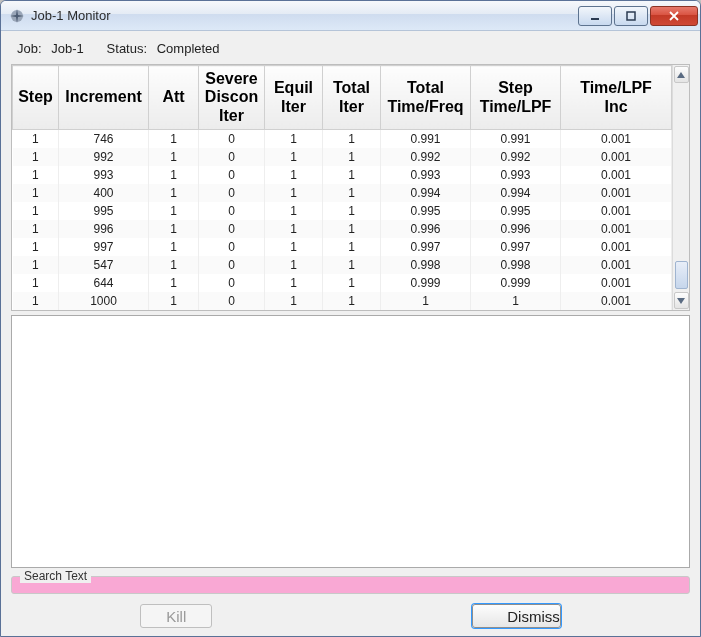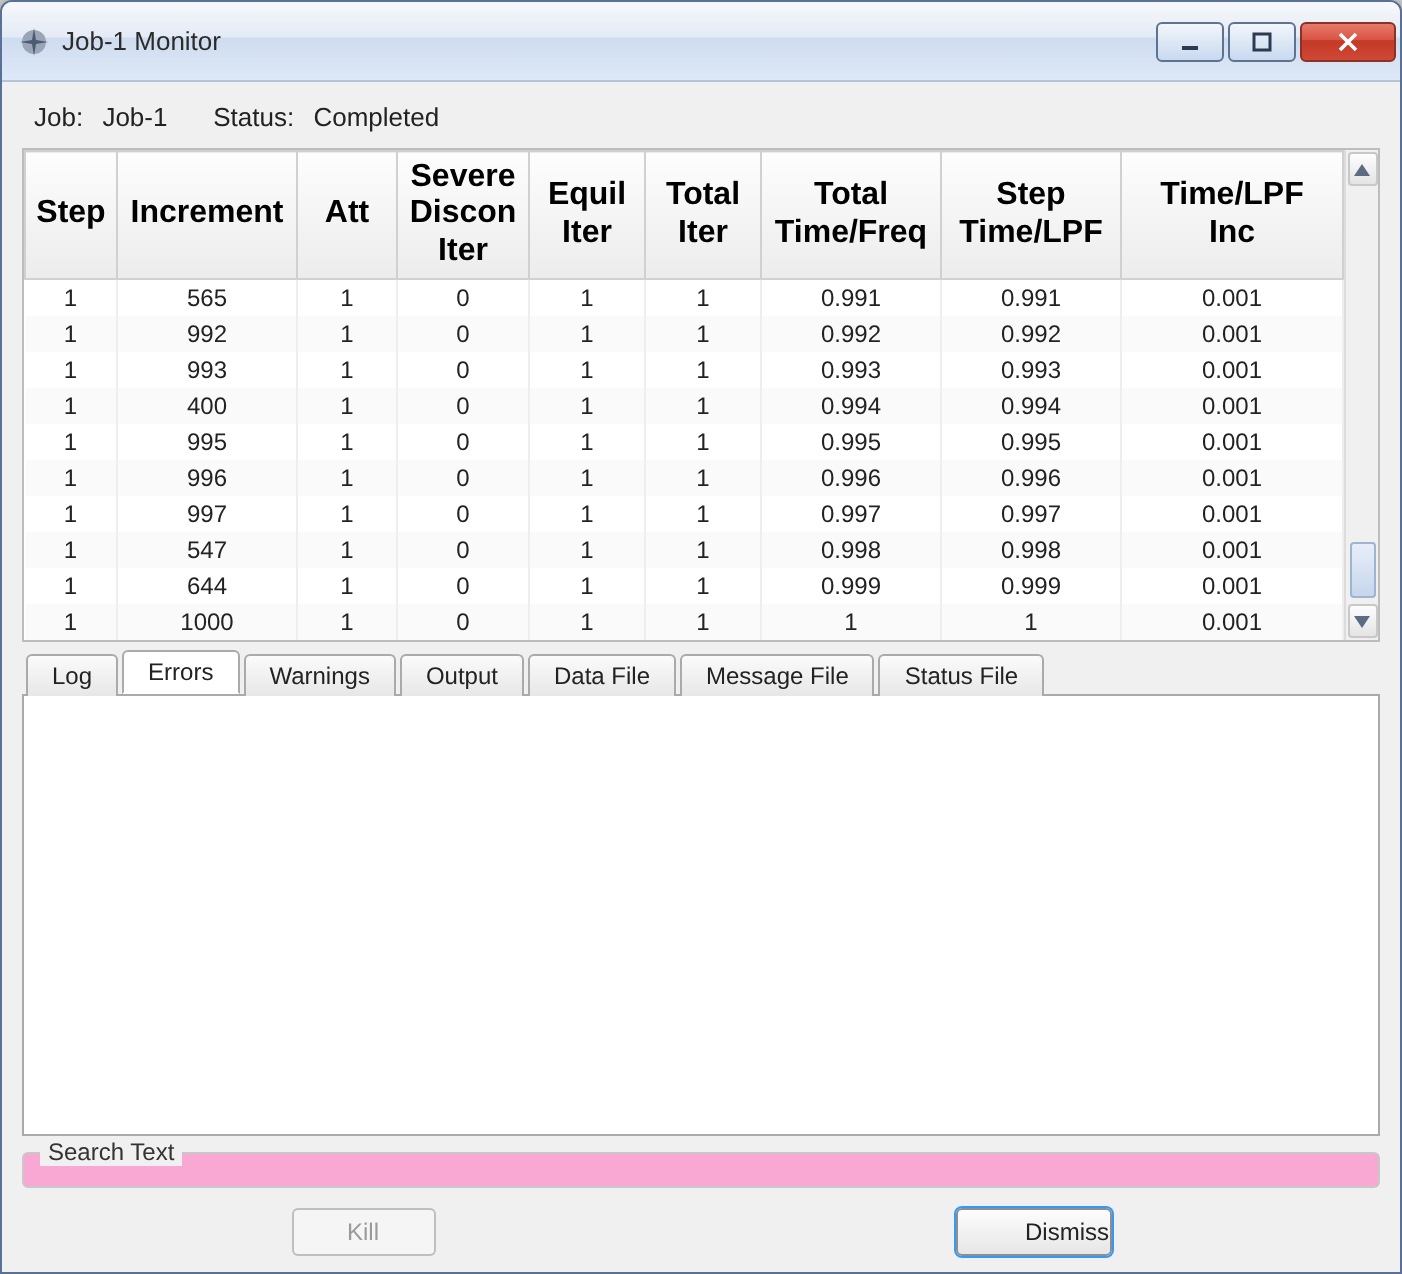--- a/index.html
+++ b/index.html
@@ -1,18 +1,18 @@
 <!DOCTYPE html>
 <html><head>
 <meta charset="utf-8">
 <style>
 * { box-sizing: border-box; margin: 0; padding: 0; }
 html, body { width: 701px; height: 637px; font-family: "Segoe UI", Tahoma, sans-serif; font-size: 12px; overflow: hidden; background: #d0d0d0; }
 .window { width: 701px; height: 637px; background: #fff; border: 1px solid #5a7197; border-radius: 6px 6px 0 0; overflow: hidden; display: flex; flex-direction: column; box-shadow: 0 0 6px rgba(0,0,0,.3); }
-.titlebar { height: 40px; background: linear-gradient(to bottom,#f6f8fb 0%,#e4ebf5 45%,#cfdcef 46%,#dde9f7 100%); display: flex; align-items: center; padding: 0 2px 0 8px; border-bottom: 1px solid #b5c4d8; }
+.titlebar { height: 30px; background: linear-gradient(to bottom,#f6f8fb 0%,#e4ebf5 45%,#cfdcef 46%,#dde9f7 100%); display: flex; align-items: center; padding: 0 2px 0 8px; border-bottom: 1px solid #b5c4d8; }
 .titlebar-icon { width: 16px; height: 16px; margin-right: 6px; display: inline-flex; align-items: center; justify-content: center; }
 .titlebar-title { flex: 1; color: #2b2b2b; font-size: 13px; }
 .win-controls { display: flex; gap: 0; }
 .win-btn { width: 34px; height: 20px; border: 1px solid #5d738f; border-radius: 3px; margin-left: 2px; display: inline-flex; align-items: center; justify-content: center; background: linear-gradient(to bottom,#f2f6fb,#c8d9ef); cursor: pointer; }
 .win-btn.close { width: 48px; background: linear-gradient(to bottom,#e67a6d 0%,#d95341 45%,#c33a27 46%,#cf4835 100%); border-color: #8a3224; }
 .win-btn svg { display: block; }
 .client { flex: 1; display: flex; flex-direction: column; background: #f0f0f0; padding: 4px 6px 6px 6px; }
 .job-status { padding: 6px 10px 6px 10px; color: #222; font-size: 13px; }
 .job-status span { margin-right: 6px; }
 .grid-wrap { position: relative; margin: 2px 4px 4px 4px; border: 1px solid #bdbdbd; background: #fff; display: flex; }
@@ -30,21 +30,21 @@
 .tab.active { background: #fff; border-bottom: 1px solid #fff; top: 0; z-index: 2; }
 .tabpanel { margin: 0 4px 6px 4px; border: 1px solid #aaa; background: #fff; flex: 1; min-height: 170px; }
 .search-group { margin: 2px 4px 4px 4px; border: 1px solid #c8c8c8; border-radius: 3px; padding: 6px 10px 10px 10px; background: #f9a8d4; position: relative; }
 .search-group .legend { position: absolute; top: -8px; left: 8px; background: #f0f0f0; padding: 0 4px; font-size: 12px; color: #333; }
 .search-row { display: flex; align-items: center; gap: 8px; margin-top: 6px; font-size: 13px; }
 .search-row label { color: #222; }
 .search-row input[type=text] { width: 190px; height: 22px; border: 1px solid #abadb3; padding: 2px 4px; font-size: 12px; }
 .search-row input[type=checkbox] { width: 14px; height: 14px; }
 .nav-link { display: inline-flex; align-items: center; gap: 3px; cursor: pointer; color: #222; }
 .btn-row { display: flex; justify-content: center; gap: 260px; padding: 6px 0 2px 0; align-items: center; }
-.push-btn { min-width: 72px; height: 24px; border: 1px solid #8e8e8e; border-radius: 3px; background: linear-gradient(to bottom,#fdfdfd,#e6e6e6); font-size: 12px; color: #222; cursor: pointer; }
+.push-btn { min-width: 72px; height: 24px; border: 1px solid #8e8e8e; border-radius: 3px; background: linear-gradient(to bottom,#fdfdfd,#e6e6e6); font-size: 15px; color: #222; cursor: pointer; }
 .push-btn:disabled { color: #9a9a9a; border-color: #bfbfbf; background: #f5f5f5; cursor: default; }
 .push-btn.default { box-shadow: 0 0 0 1px #3399ff; padding-left: 34px; }
 </style>
 </head>
 <body>
 
 <div class="window">
 
   <div class="titlebar">
     <span class="titlebar-icon">
@@ -106,21 +106,21 @@
                 <th>Equil<br>Iter</th>
                 <th>Total<br>Iter</th>
                 <th>Total<br>Time/Freq</th>
                 <th>Step<br>Time/LPF</th>
                 <th>Time/LPF<br>Inc</th>
               </tr>
             </thead>
           <tbody id="tbody">
               <tr>
                 <td>1</td>
-                <td>565</td>
+                <td>746</td>
                 <td>1</td>
                 <td>0</td>
                 <td>1</td>
                 <td>1</td>
                 <td>0.991</td>
                 <td>0.991</td>
                 <td>0.001</td>
               </tr>
               <tr>
                 <td>1</td>
@@ -234,29 +234,20 @@
             <div class="thumb"></div>
           </div>
         <div class="arrow">
             <svg width="8" height="6">
               <path d="M4 6 L8 0 L0 0 Z" fill="#5a6b82"></path>
             </svg>
           </div>
       </div>
     </div>
 
-    <div class="tabs" id="tabs">
-        <div class="tab">Log</div>
-        <div class="tab active">Errors</div>
-        <div class="tab">Warnings</div>
-        <div class="tab">Output</div>
-        <div class="tab">Data File</div>
-        <div class="tab">Message File</div>
-        <div class="tab">Status File</div>
-      </div>
     <div class="tabpanel"></div>
 
     <div class="search-group">
       <span class="legend">Search Text</span>
     </div>
 
     <div class="btn-row">
       <button class="push-btn" disabled="">Kill</button>
       <button class="push-btn default">Dismiss</button>
     </div>

